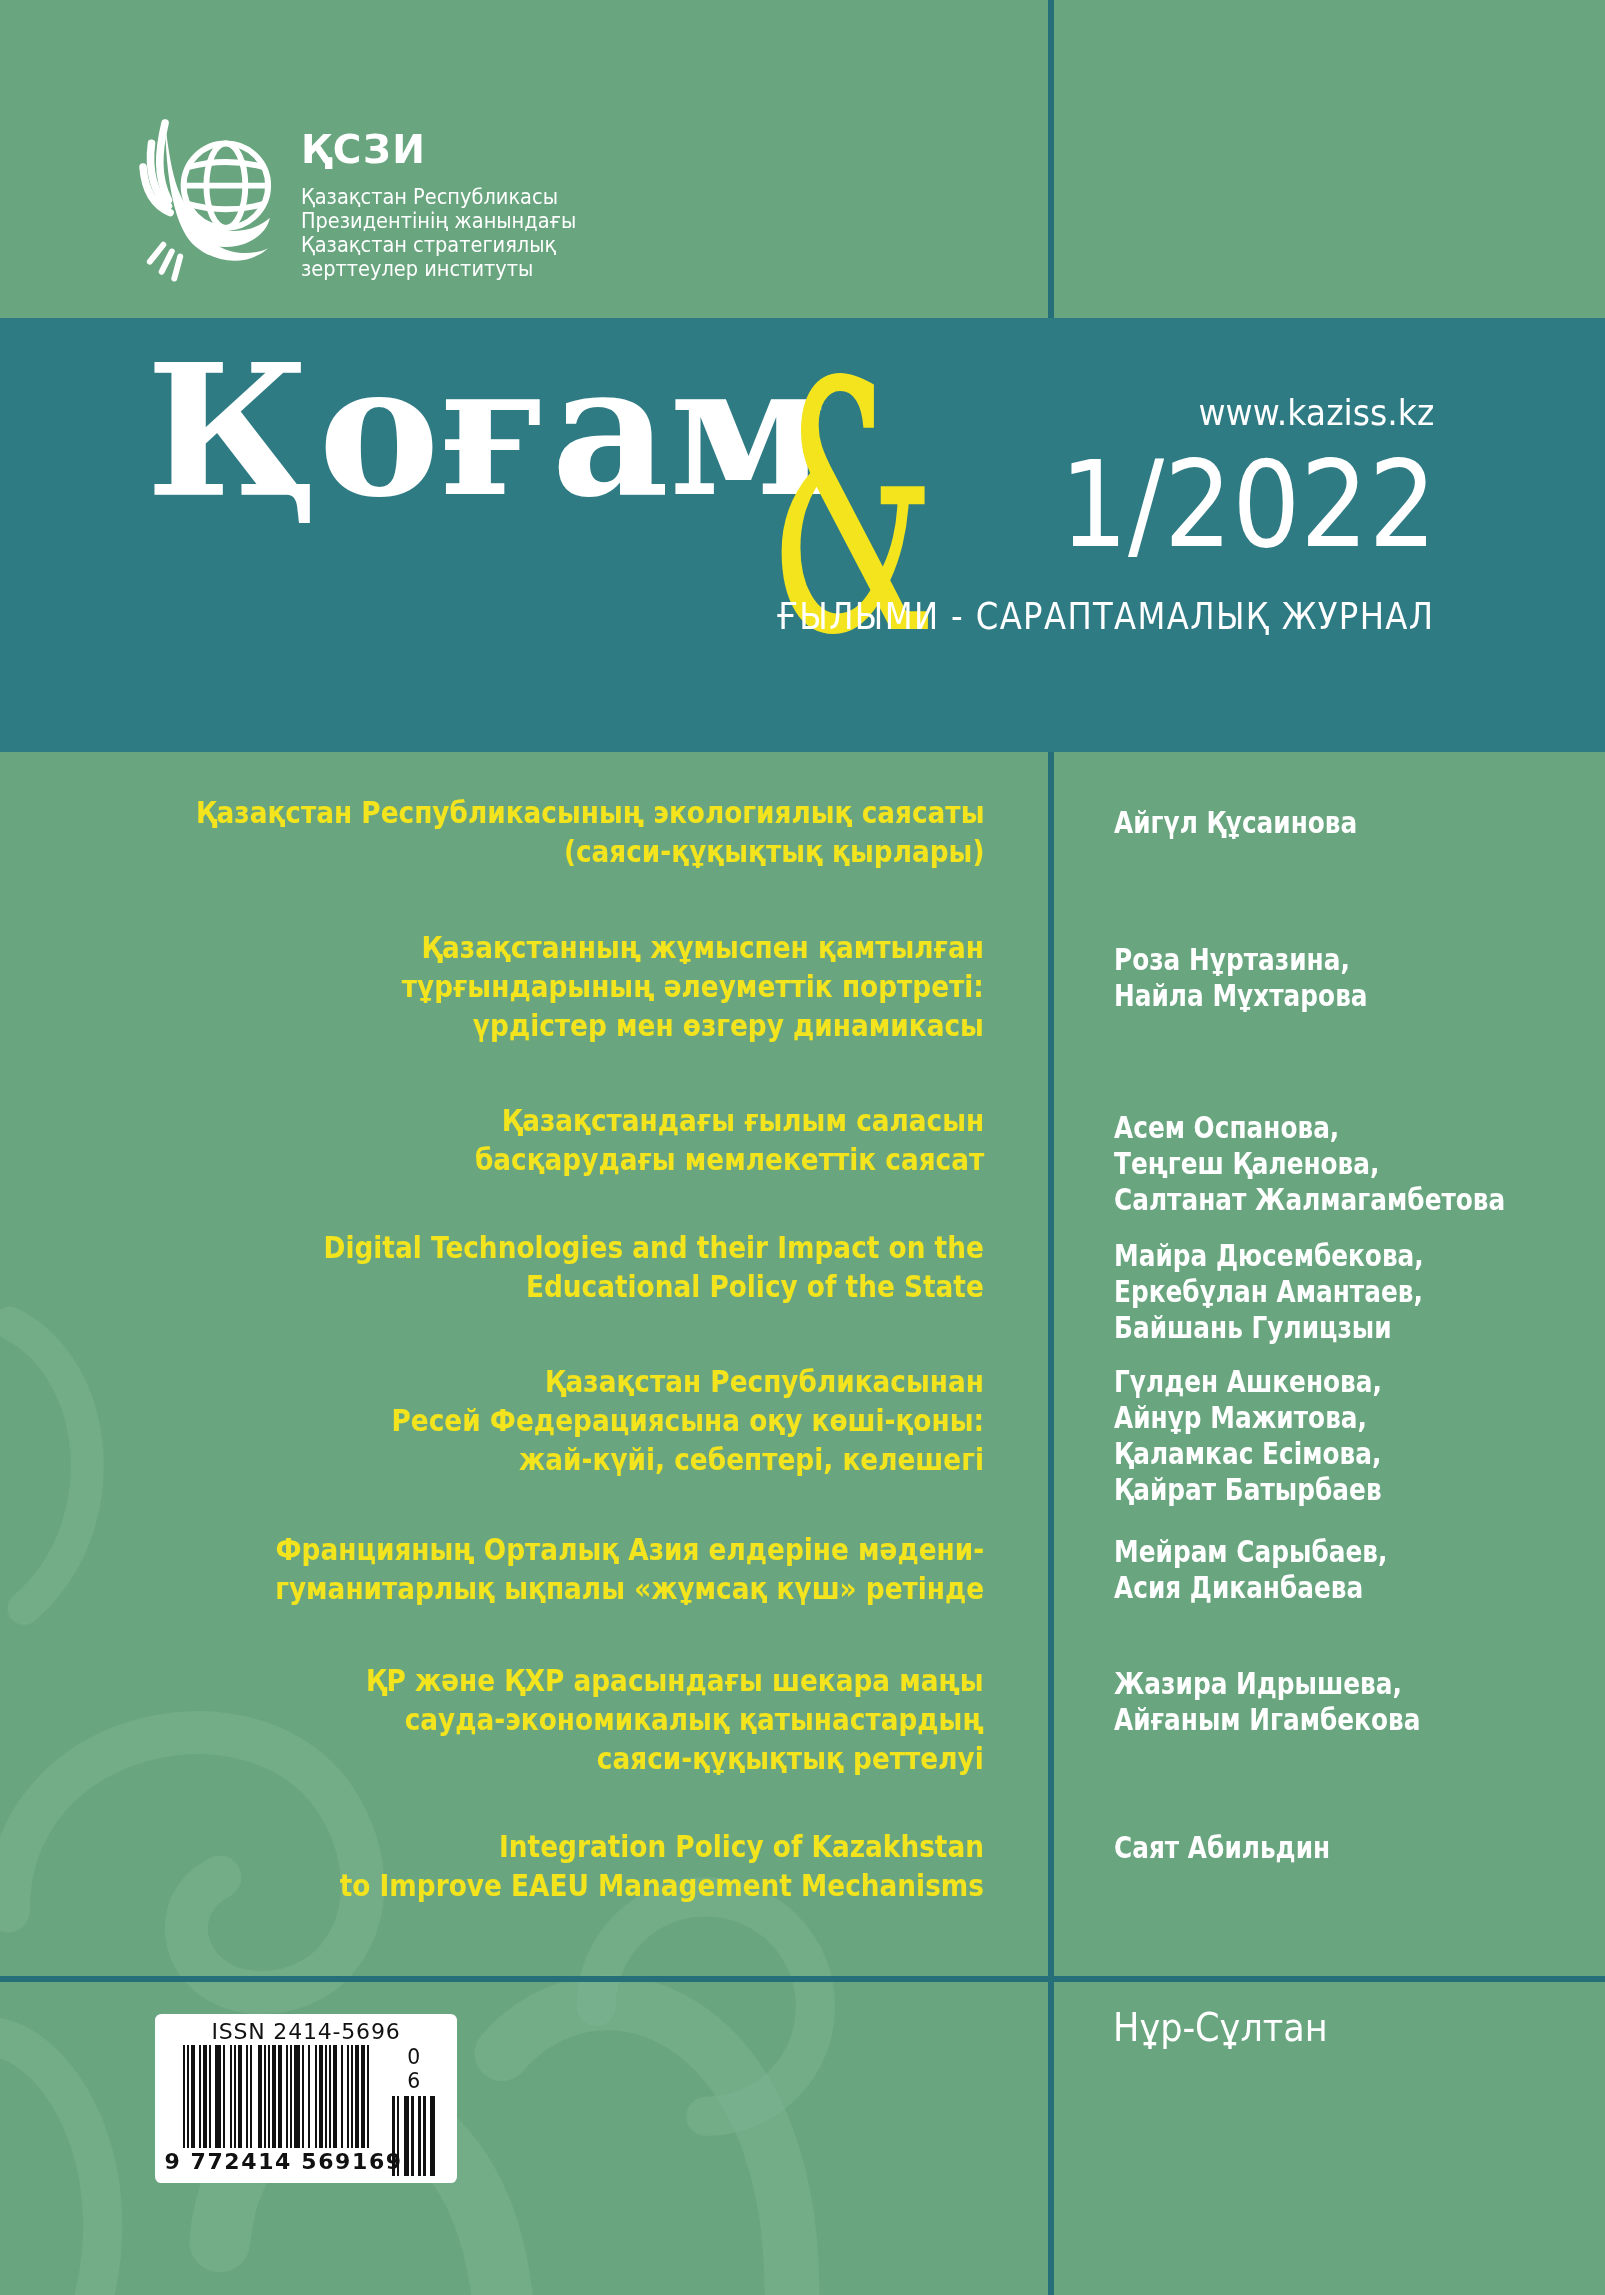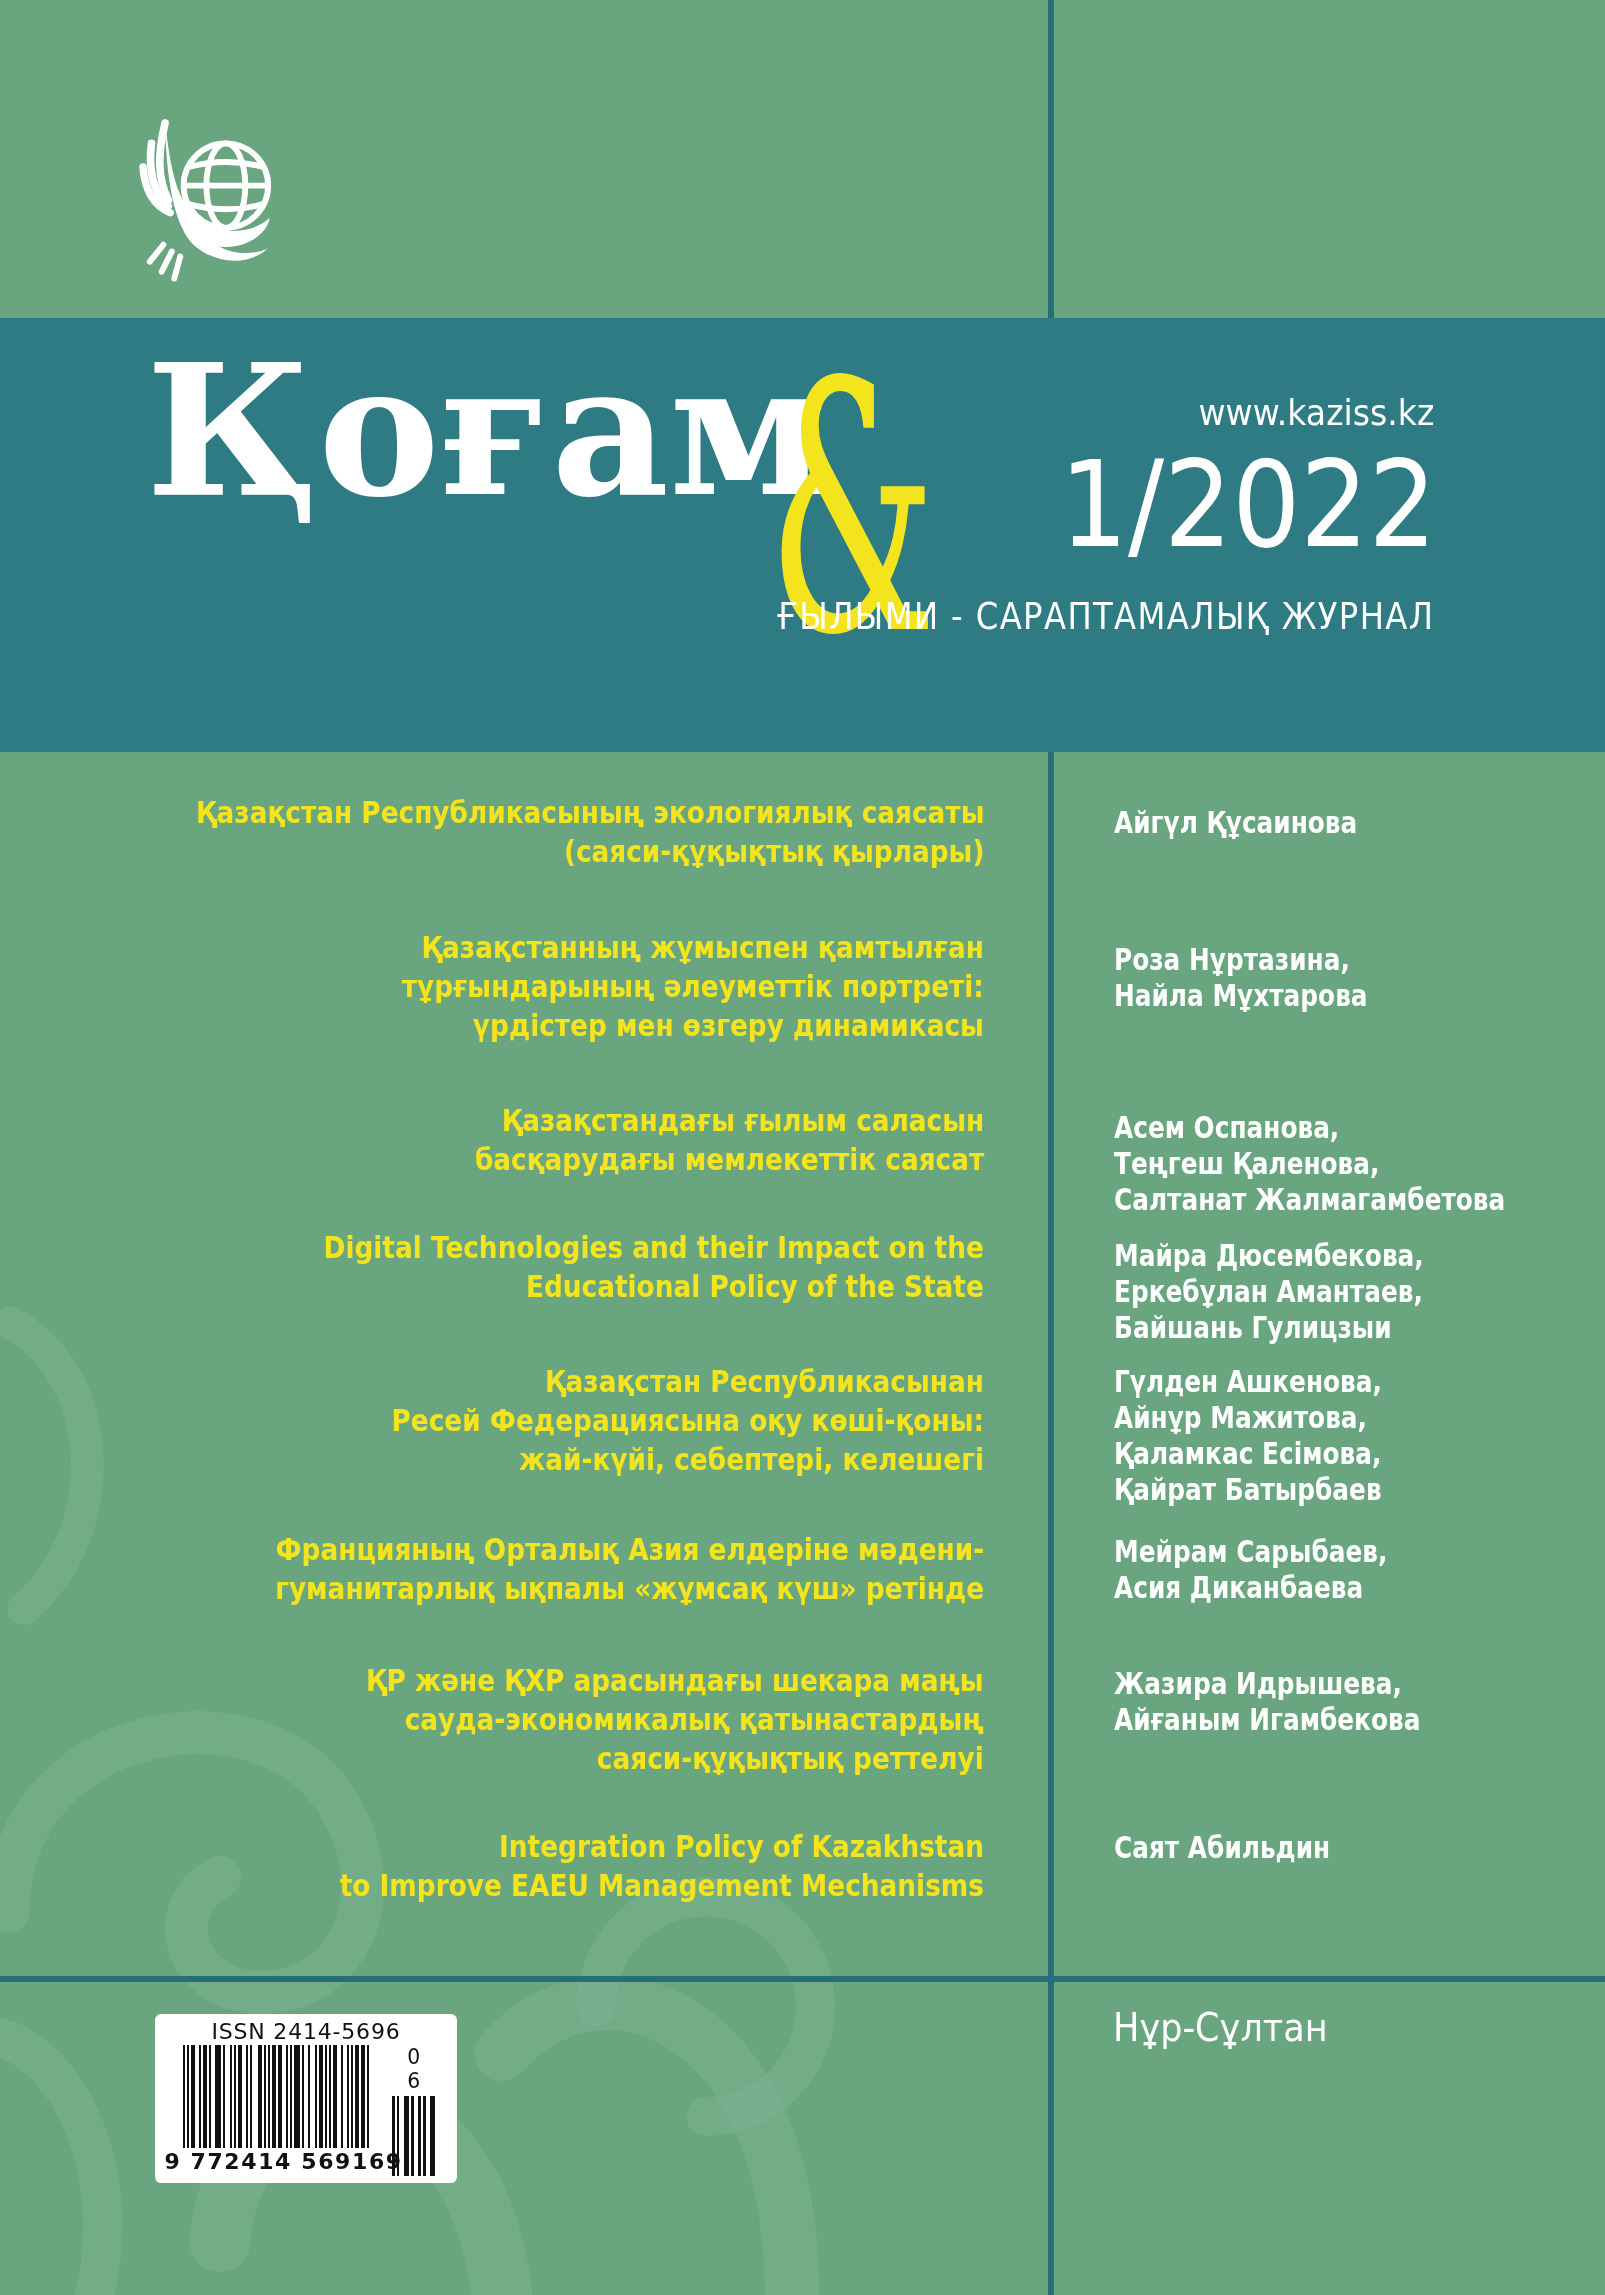--- a/index.html
+++ b/index.html
@@ -101,20 +101,29 @@
       </g>
       <path fill="#fff" d="M 30 6 C 38 72 46 104 74 122 C 102 140 134 136 154 118
         C 150 140 122 156 94 152 C 112 162 136 162 152 154 C 128 176 90 172 66 152
         C 46 135 32 92 30 6 Z"></path>
       <g fill="none" stroke="#fff" stroke-width="7" stroke-linecap="round">
         <path d="M 28 150 l -16 20"></path>
         <path d="M 38 158 l -12 24"></path>
         <path d="M 48 164 l -7 26"></path>
       </g>
     </svg>
+    <div class="logo-text">
+      <div class="logo-acronym">ҚСЗИ</div>
+      <div class="logo-org" id="logo-org">
+          <div>Қазақстан Республикасы</div>
+          <div>Президентінің жанындағы</div>
+          <div>Қазақстан стратегиялық</div>
+          <div>зерттеулер институты</div>
+        </div>
+    </div>
   </header>
 
   <section class="band">
     <div class="jtitle l1">Қоғам</div>
     <div class="ampersand">&amp;</div>
     <div class="website">www.kaziss.kz</div>
     <div class="issue">1/2022</div>
     <div class="subtitle">ҒЫЛЫМИ - САРАПТАМАЛЫҚ ЖУРНАЛ</div>
   </section>
 

